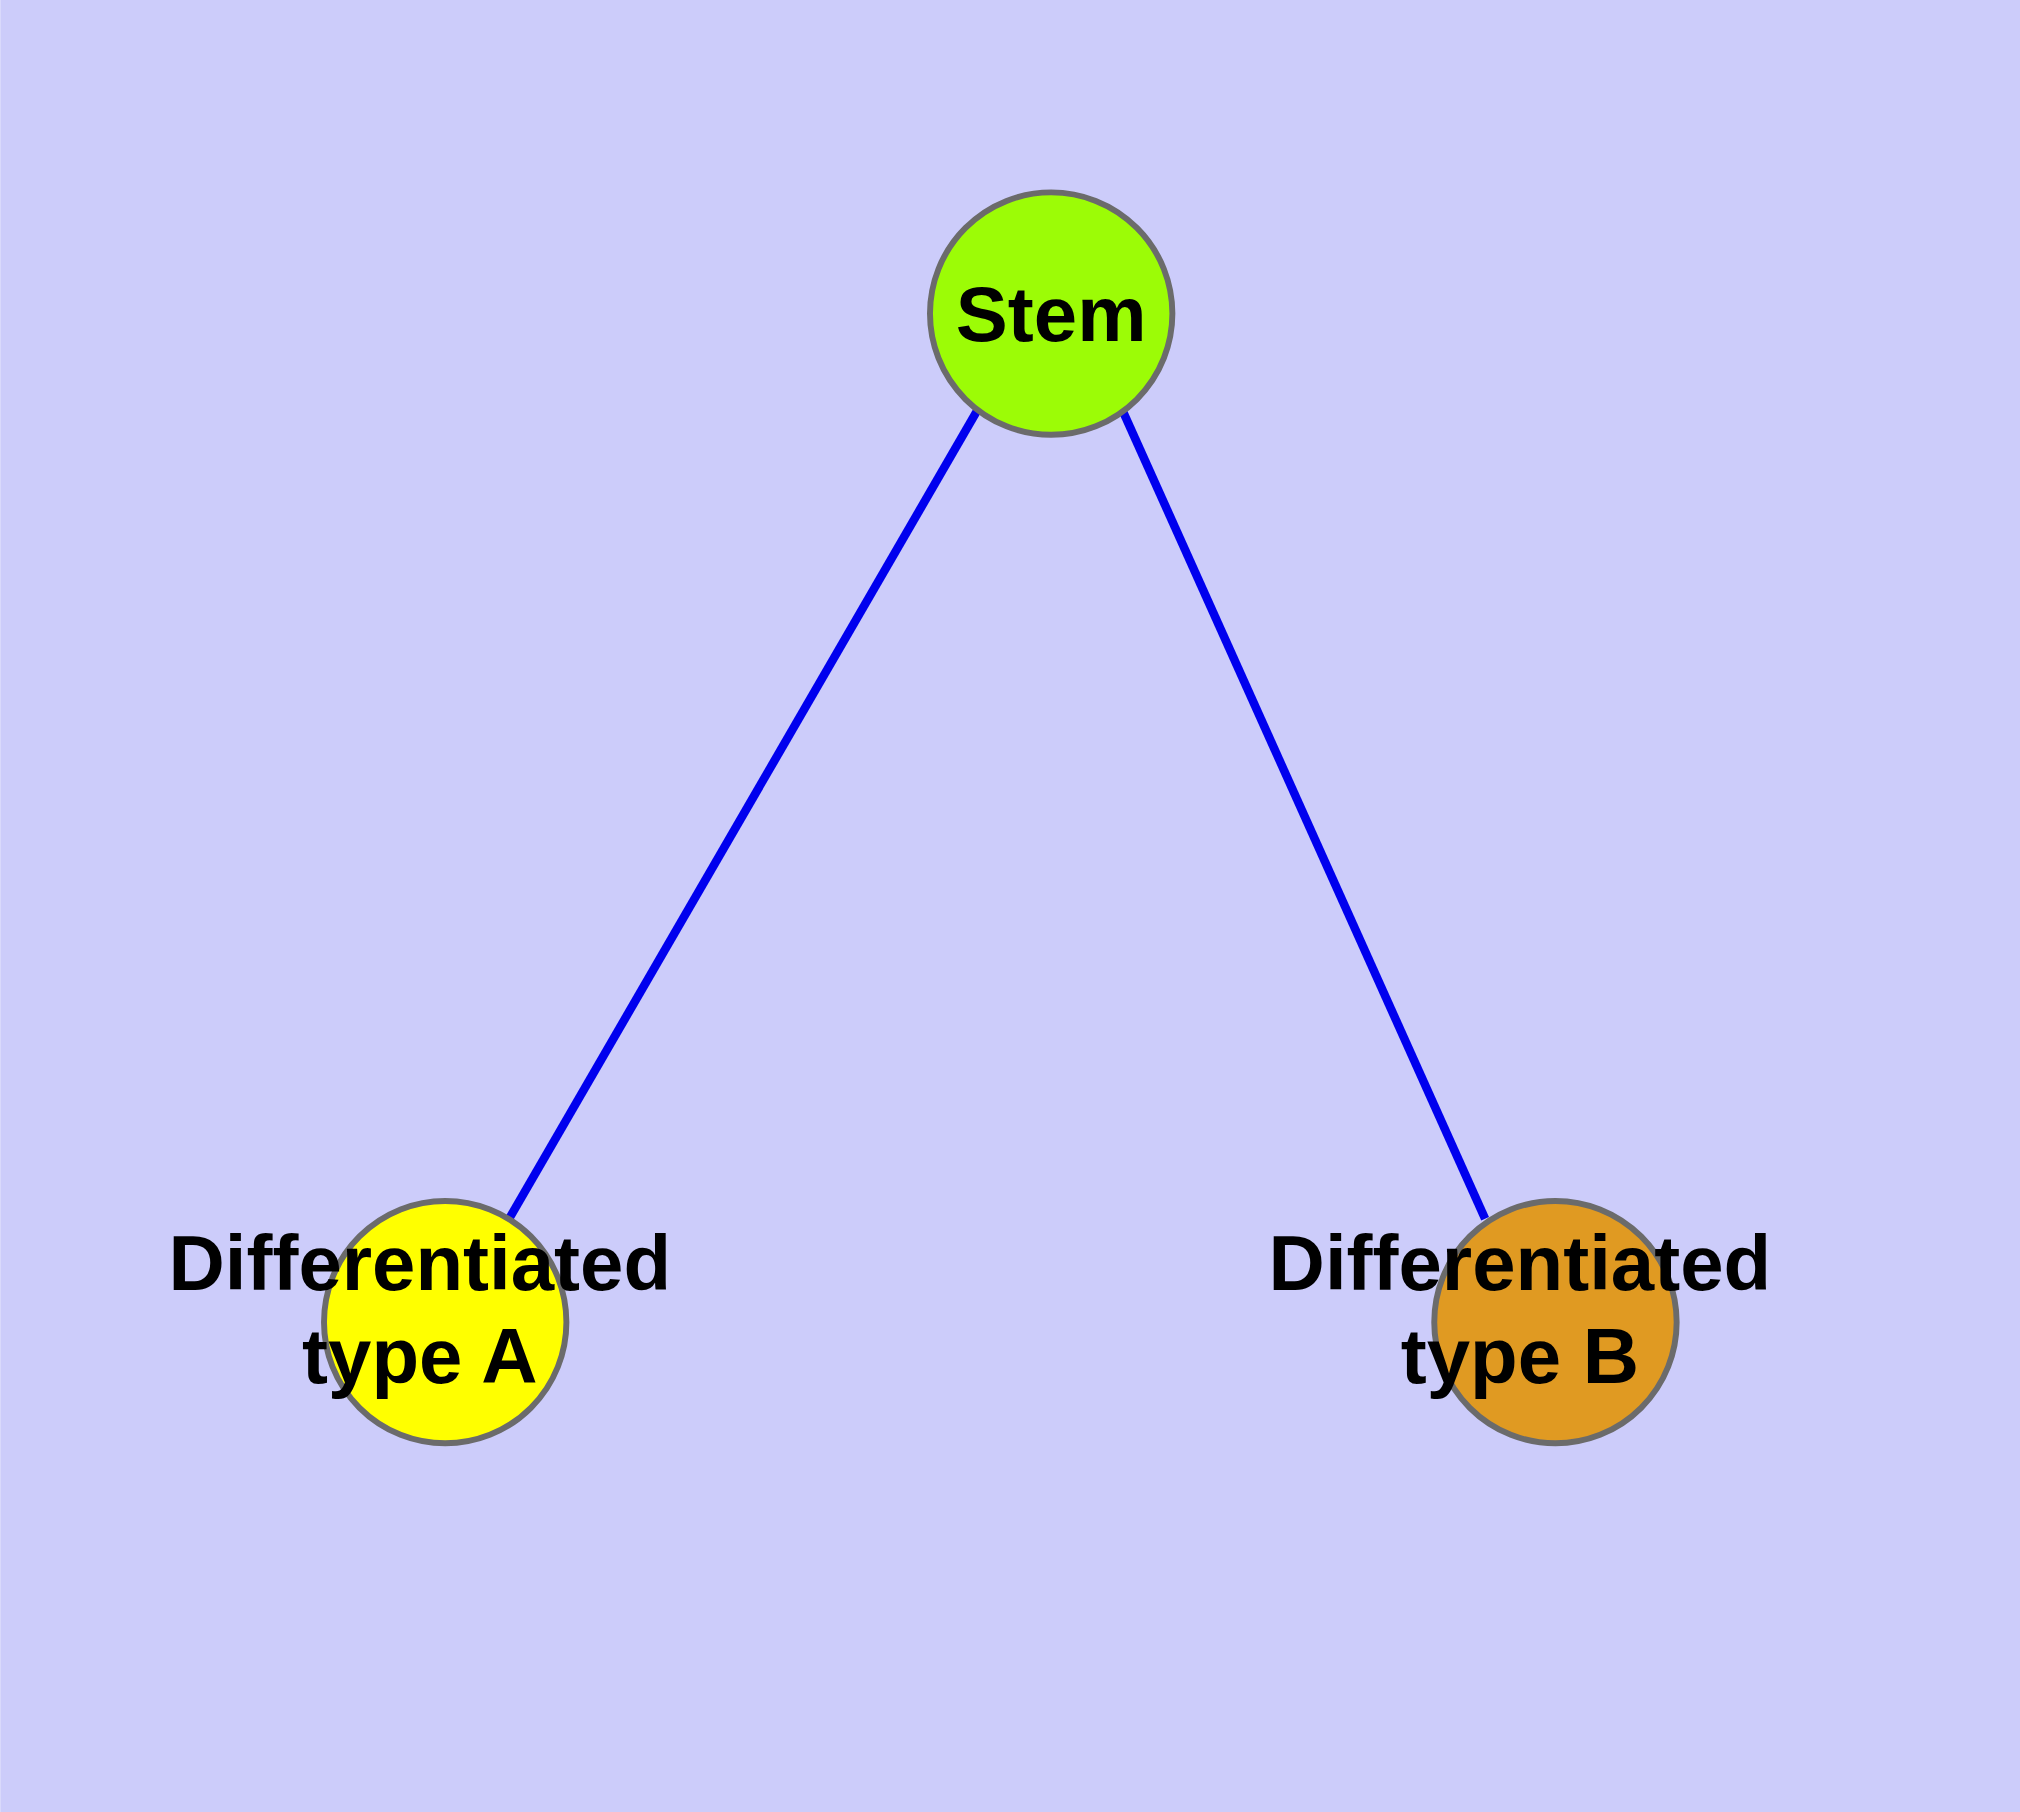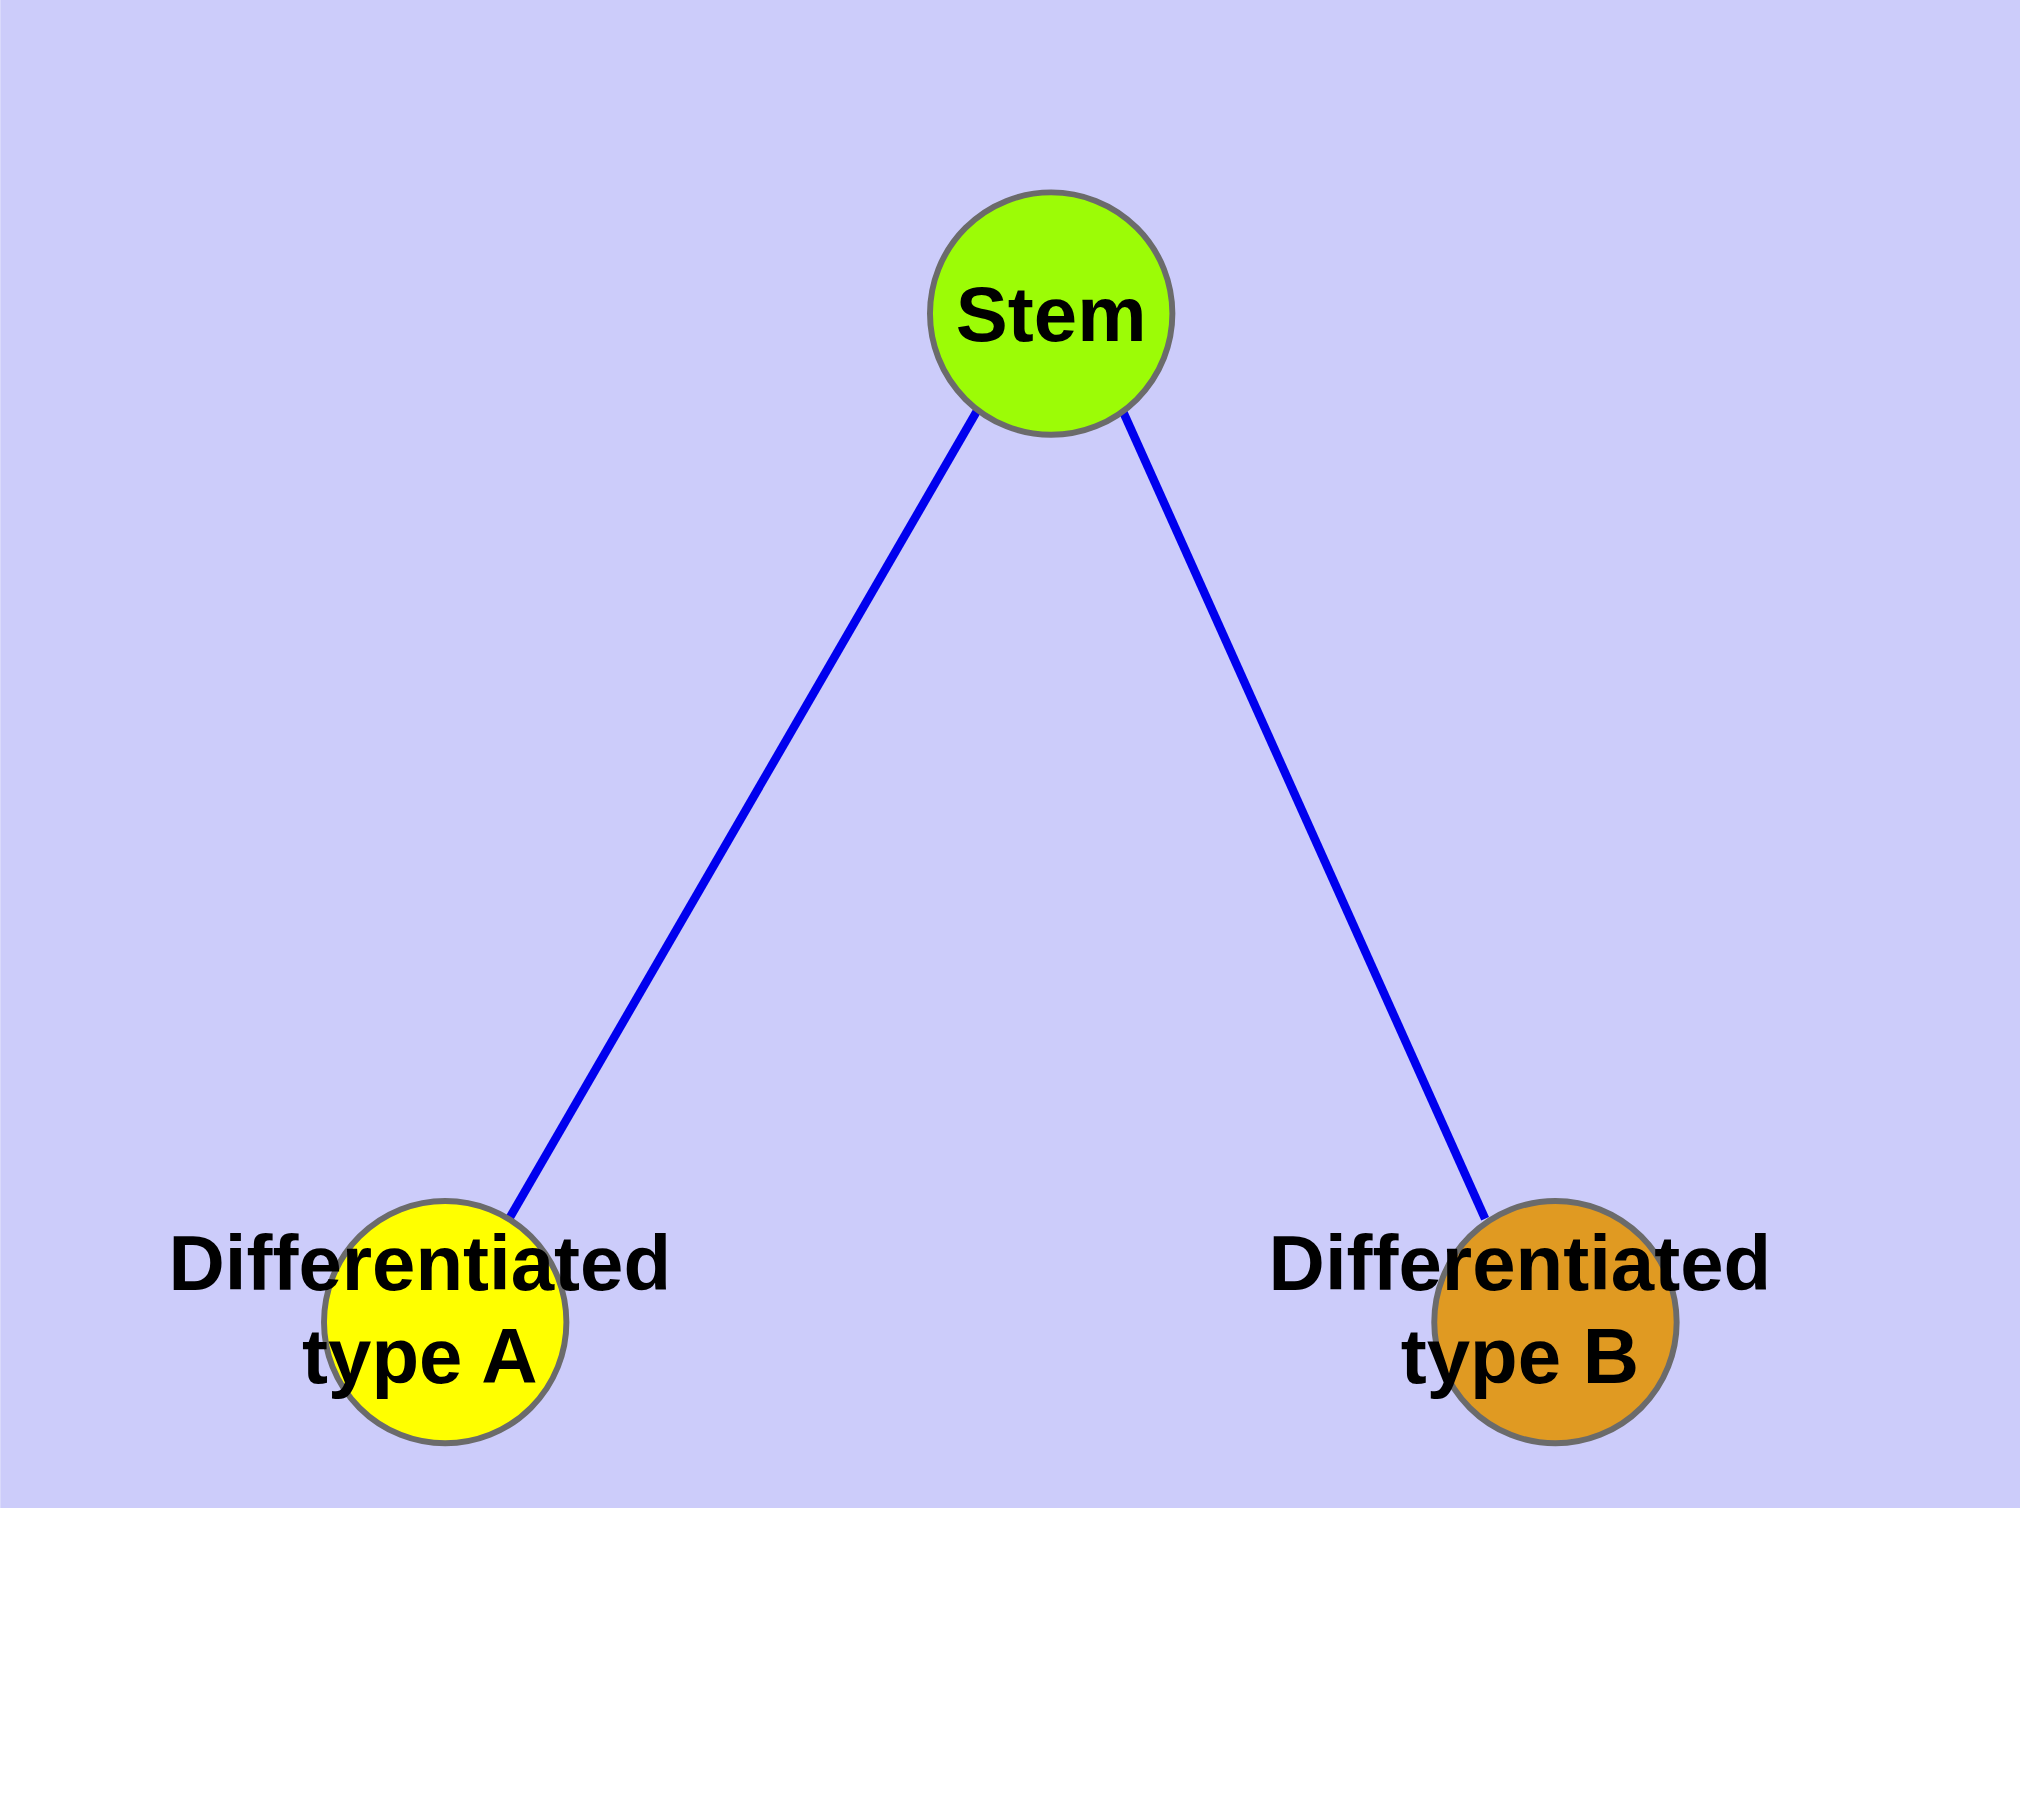--- a/index.html
+++ b/index.html
@@ -25,21 +25,21 @@
   .node-label {
     font-family: "Liberation Sans", sans-serif;
     font-weight: bold;
     fill: #000000;
     paint-order: normal;
   }
 </style>
 </head>
 <body>
 
-<div id="canvas" style="width: 2021px; height: 1508px;">
+<div id="canvas" style="width: 2021px; height: 1812px;">
   <svg id="graph-svg" viewBox="0 0 2384 2138" xmlns="http://www.w3.org/2000/svg" style="width: 2021px; height: 1812px;">
     <rect id="bg-rect" x="0" y="0" width="2384" height="2138" fill="#ccccfa"></rect>
     <g id="edges-group">
         <line x1="1153" y1="484" x2="601" y2="1437" stroke="#0000ee" stroke-width="10" stroke-linecap="butt"></line>
         <line x1="1325" y1="486" x2="1752" y2="1438" stroke="#0000ee" stroke-width="10" stroke-linecap="butt"></line>
       </g>
     <g id="nodes-group">
         <circle cx="1240" cy="370" r="143" fill="#9cfc06" stroke="#6b6b6b" stroke-width="7"></circle>
         <circle cx="525" cy="1560" r="143" fill="#ffff00" stroke="#6b6b6b" stroke-width="7"></circle>
         <circle cx="1835" cy="1560" r="143" fill="#e09a22" stroke="#6b6b6b" stroke-width="7"></circle>

